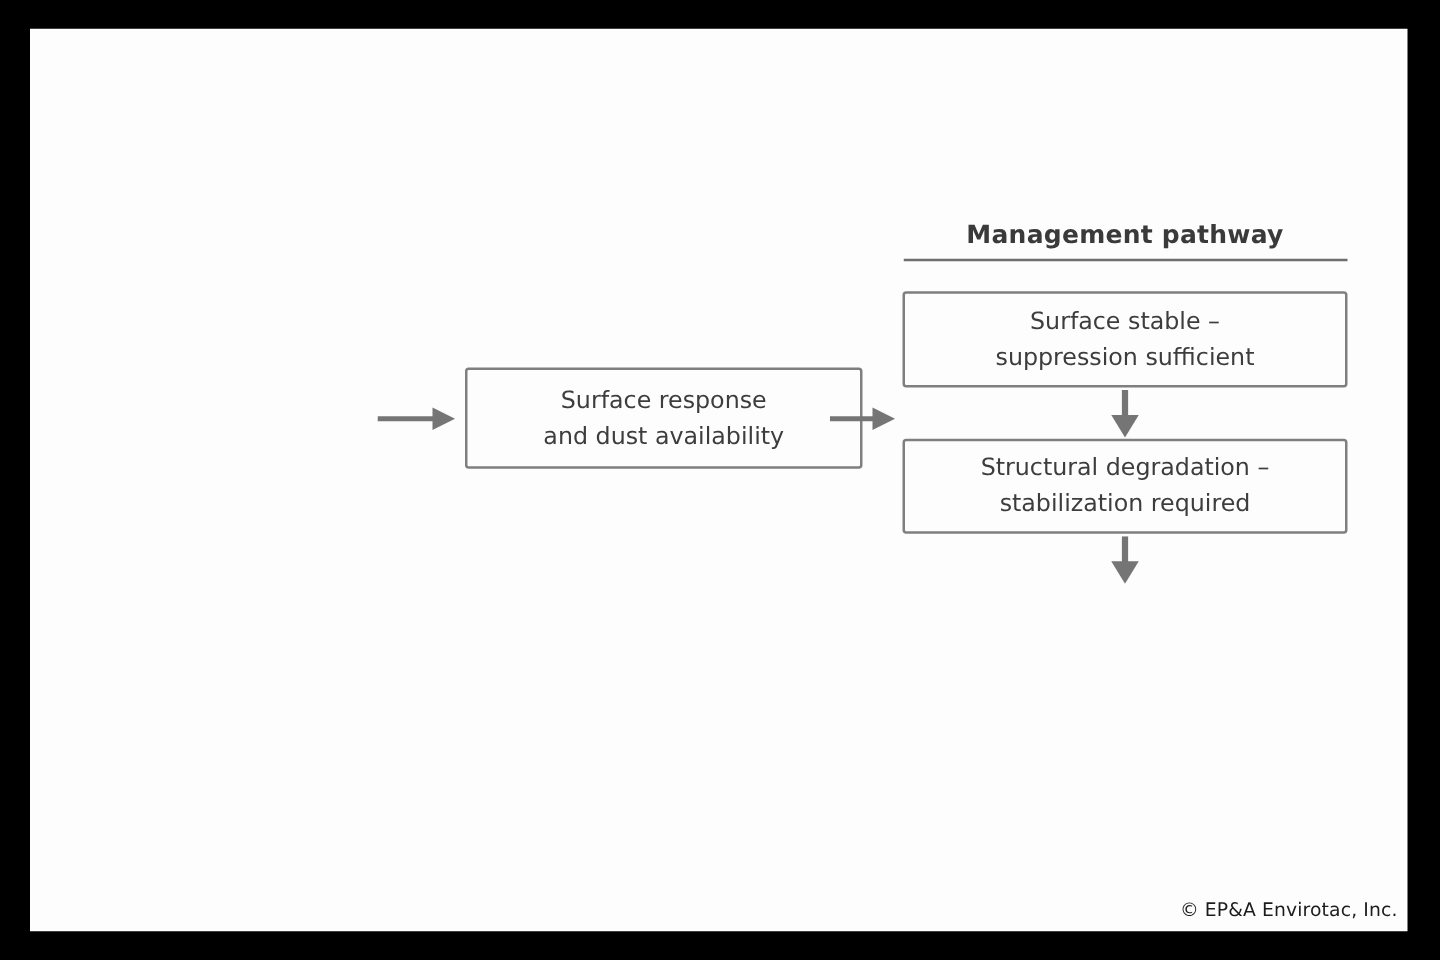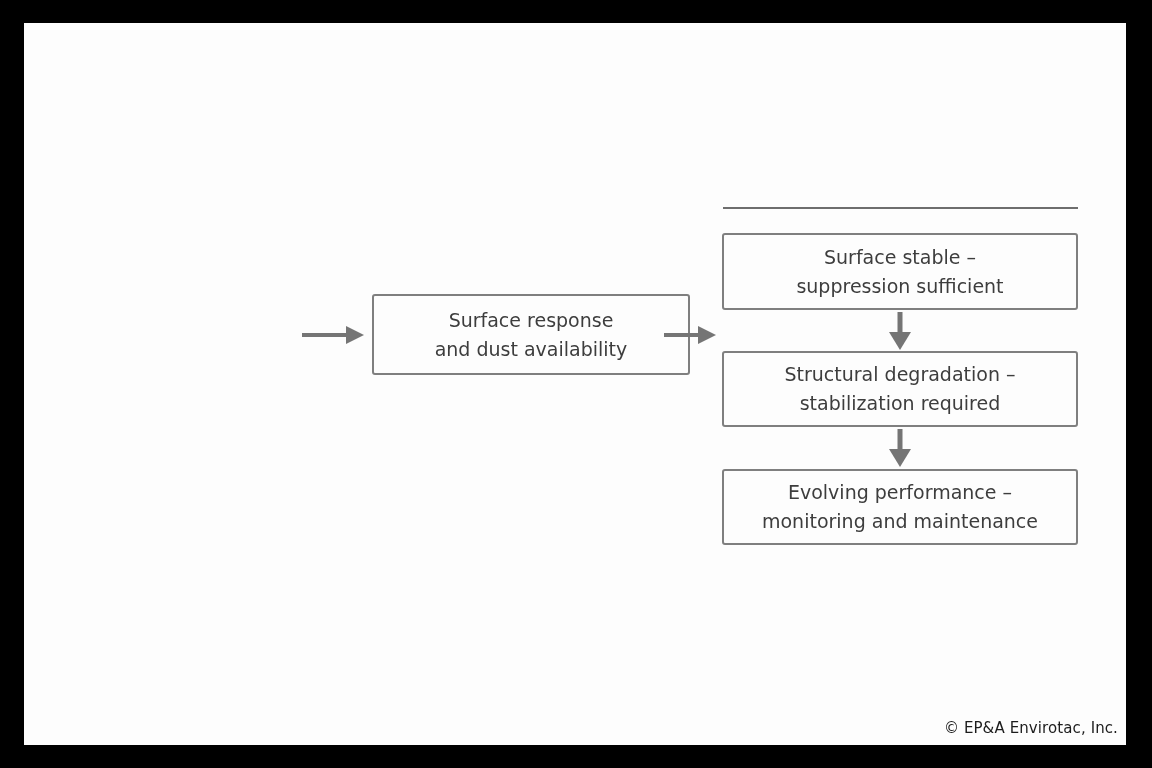--- a/index.html
+++ b/index.html
@@ -72,20 +72,21 @@
     font-weight:normal;
     color:var(--copyright);
     letter-spacing:.1px;
   }
 </style>
 </head>
 <body>
 
 <div class="canvas">
 
+  <div class="pathway-title">Management pathway</div>
   <div class="pathway-underline"></div>
 
 
   <div class="arrow h-arrow-1">
     <svg width="62" height="24" viewBox="0 0 62 24" aria-hidden="true">
       <line x1="0" y1="12" x2="46" y2="12" stroke-width="4"></line>
       <polygon points="44,3 62,12 44,21"></polygon>
     </svg>
   </div>
 
@@ -112,18 +113,16 @@
   <div class="box pathway-box-2">Structural degradation –
 stabilization required</div>
 
   <div class="arrow v-arrow-2">
     <svg width="26" height="38" viewBox="0 0 26 38" aria-hidden="true">
       <line x1="13" y1="0" x2="13" y2="22" stroke-width="5"></line>
       <polygon points="2,20 24,20 13,38"></polygon>
     </svg>
   </div>
 
-  <div class="box pathway-box-3">Evolving performance –
-monitoring and maintenance</div>
 
   <div class="copyright">© EP&amp;A Envirotac, Inc.</div>
 
 </div>
 
 </body></html>

